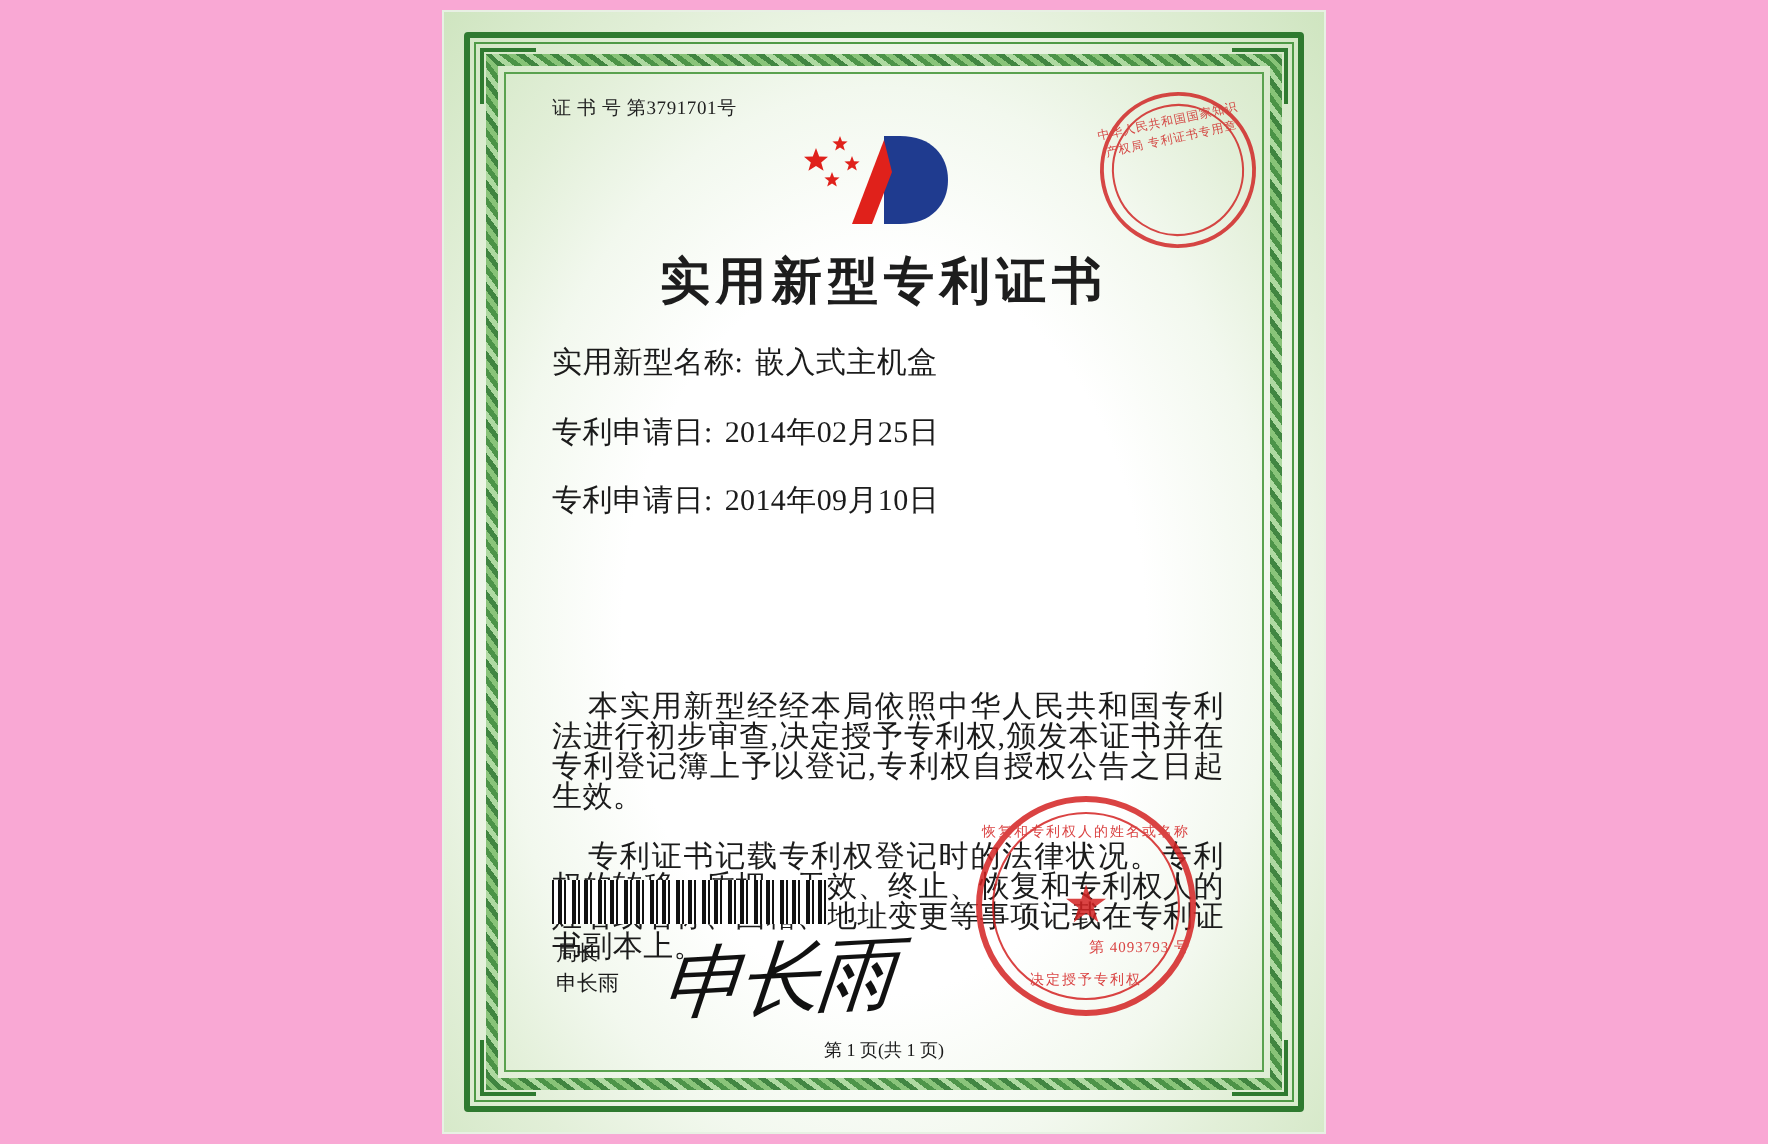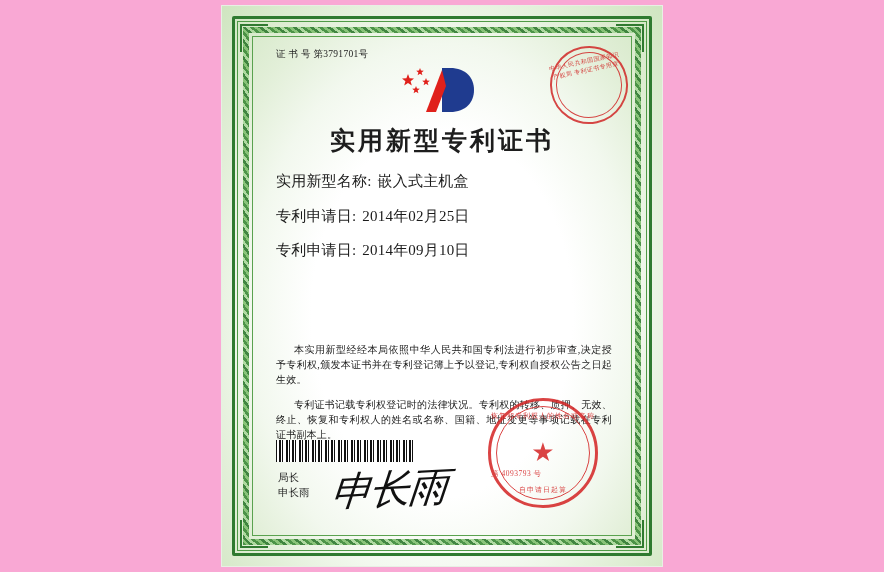--- a/index.html
+++ b/index.html
@@ -144,21 +144,21 @@
   .field .lab { display: inline; }
   .field .val { display: inline; margin-left: 2px; }
 
   .para-wrap {
     position: absolute;
     top: 290px;
     left: 16px;
     right: 12px;
   }
   .para {
-    font-size: 10px;
+    font-size: 15px;
     line-height: 15px;
     color: #1b1b1b;
     text-align: justify;
     text-indent: 18px;
     margin-bottom: 2px;
     letter-spacing: .2px;
   }
   
   .barcode {
     position: absolute;
@@ -225,21 +225,21 @@
     text-align: center;
     font-size: 7px;
     letter-spacing: 1px;
   }
   .seal-big .arc-top { top: 10px; }
   .seal-big .arc-bot { bottom: 10px; }
   .seal-big .code {
     position: absolute;
     left: 0; right: 0;
     bottom: 26px;
-    text-align: left;
+    text-align: right;
     font-size: 7.5px;
     letter-spacing: .5px;
   }
   .footer {
     position: absolute;
     left: 0; right: 0;
     bottom: -2px;
     text-align: center;
     font-size: 9px;
     color: #1b1b1b;
@@ -311,19 +311,20 @@
         <div>局长</div>
         <div>申长雨</div>
       </div>
       <div class="sig-script">申长雨</div>
 
       <div class="seal-big">
         <div class="ring2"></div>
         <div class="arc-top">恢复和专利权人的姓名或名称</div>
         <div class="star">★</div>
         <div class="code">第 4093793 号</div>
-        <div class="arc-bot">自申请日起算</div>
-      </div>
-
+        <div class="arc-bot">决定授予专利权</div>
+      </div>
+
+      <div class="footer">第 1 页(共 1 页)</div>
 
     </div>
   </div>
 </div>
 
 </body></html>

